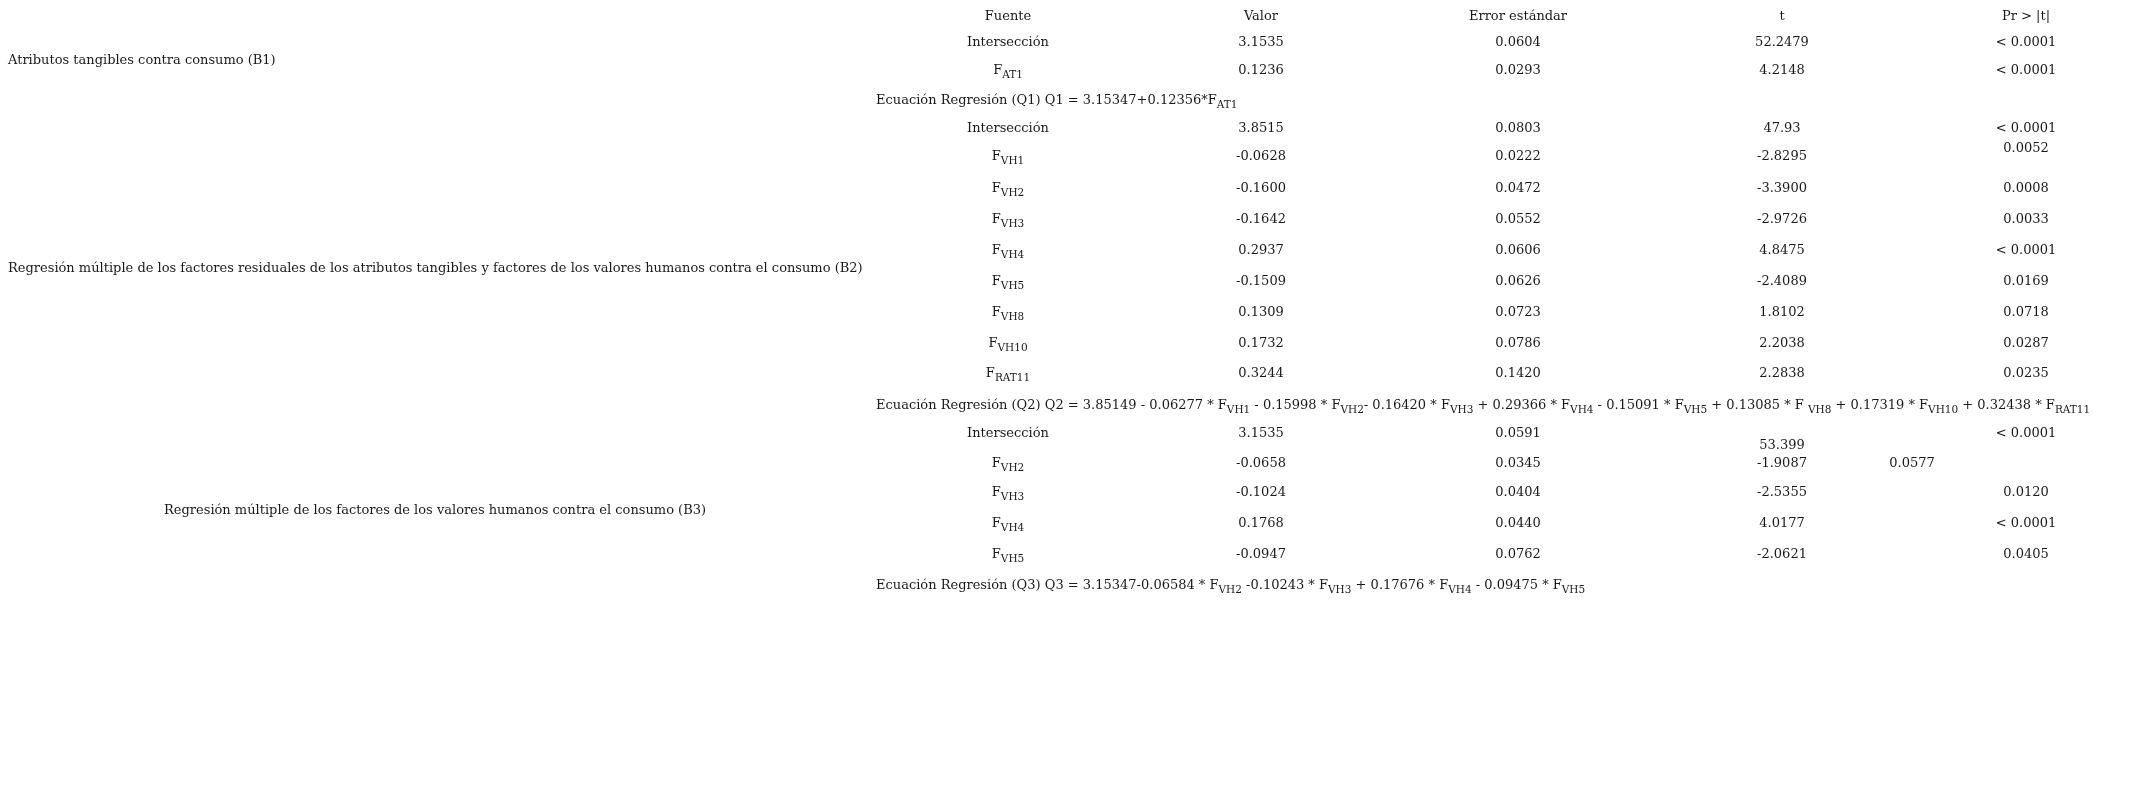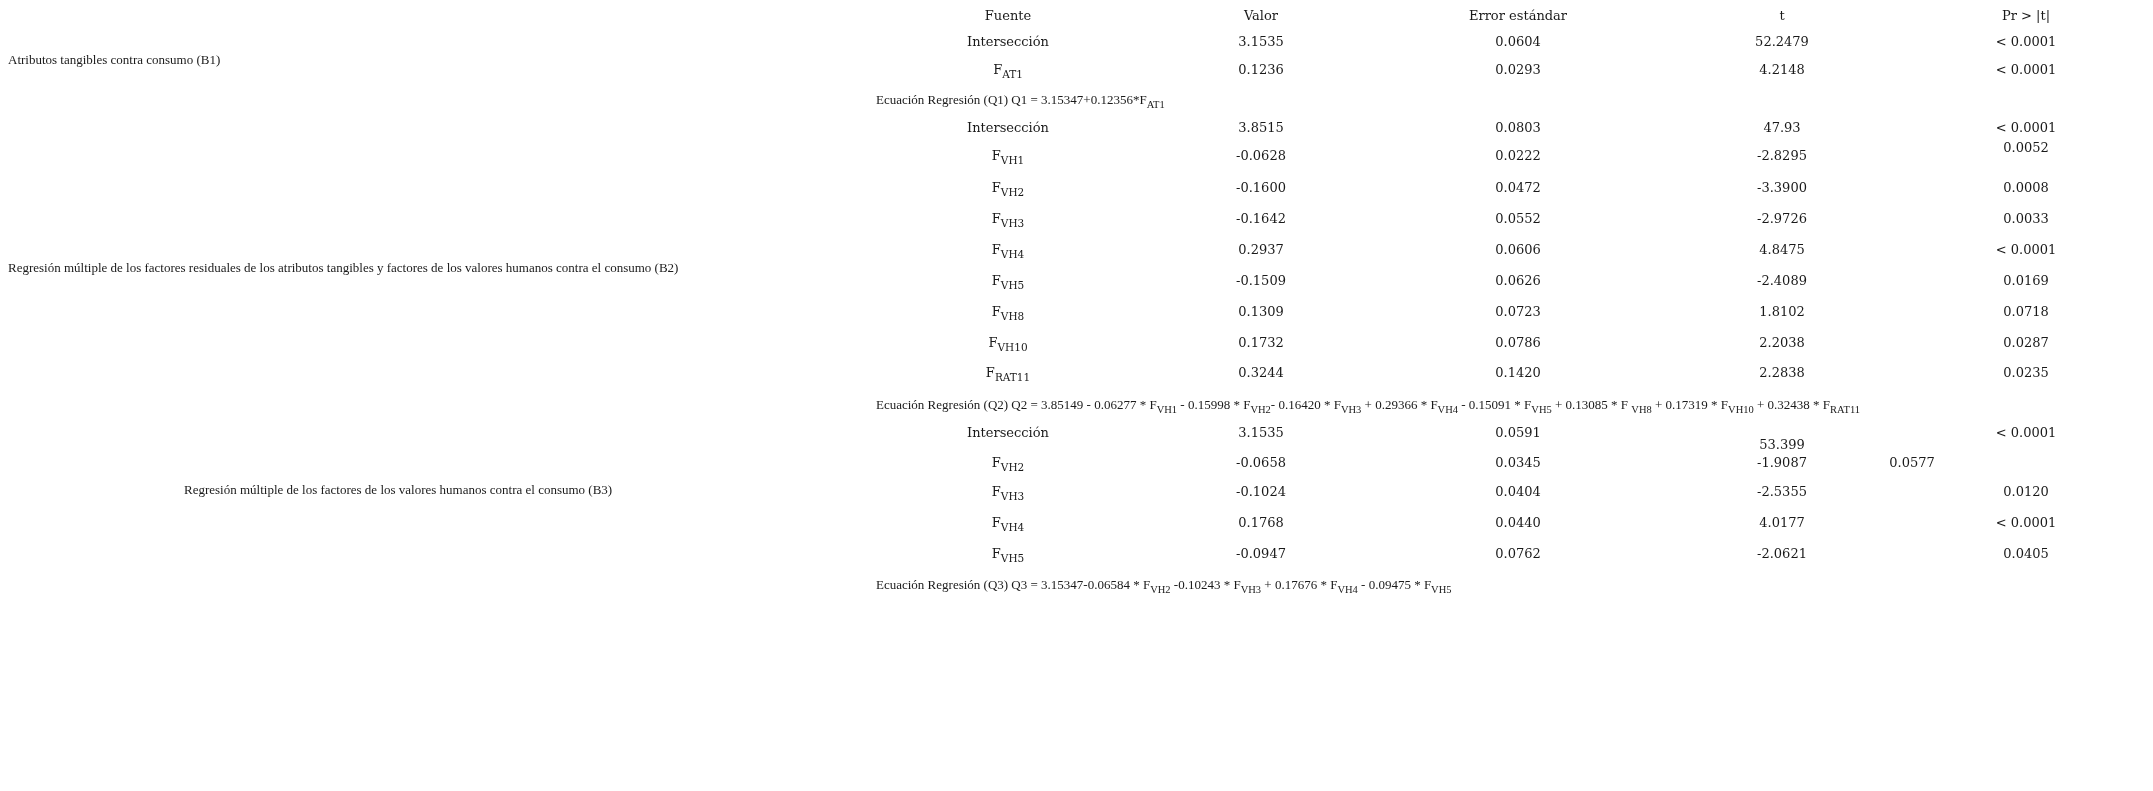--- a/index.html
+++ b/index.html
@@ -21,21 +21,20 @@
       white-space: nowrap;
       line-height: 16px;
       transform: translate(-50%, -50%);
       text-align: center;
     }
     .lbl {
       position: absolute;
       white-space: nowrap;
       line-height: 16px;
       transform: translateY(-50%);
-      font-family: Liberation Serif, serif;
     }
     sub {
       font-size: 10.5px;
       vertical-align: -4px;
       line-height: 0;
     }
     .eq sub { font-size: 10.5px; }
   </style>
 </head>
 <body>
@@ -43,21 +42,21 @@
 <div>
   <span class="cell" style="left:1008px;top:16px;">Fuente</span>
   <span class="cell" style="left:1261px;top:16px;">Valor</span>
   <span class="cell" style="left:1518px;top:16px;">Error estándar</span>
   <span class="cell" style="left:1782px;top:16px;">t</span>
   <span class="cell" style="left:2026px;top:16px;">Pr &gt; |t|</span>
 </div>
 
 <span class="lbl" style="left:8px;top:60px;">Atributos tangibles contra consumo (B1)</span>
 <span class="lbl" style="left:8px;top:268px;">Regresión múltiple de los factores residuales de los atributos tangibles y factores de los valores humanos contra el consumo (B2)</span>
-<span class="lbl" style="left:164px;top:490px;margin-left:20px;">Regresión múltiple de los factores de los valores humanos contra el consumo (B3)</span>
+<span class="lbl" style="left:164px;top:510px;">Regresión múltiple de los factores de los valores humanos contra el consumo (B3)</span>
 
 <div id="rows">
     <div>
       <div>
         <span class="cell" style="left: 1008px; top: 42px;">Intersección</span>
         <span class="cell" style="left: 1261px; top: 42px;">3.1535</span>
         <span class="cell" style="left: 1518px; top: 42px;">0.0604</span>
         <span class="cell" style="left: 1782px; top: 42px;">52.2479</span>
         <span class="cell" style="left: 2026px; top: 42px;">&lt; 0.0001</span>
       </div>

